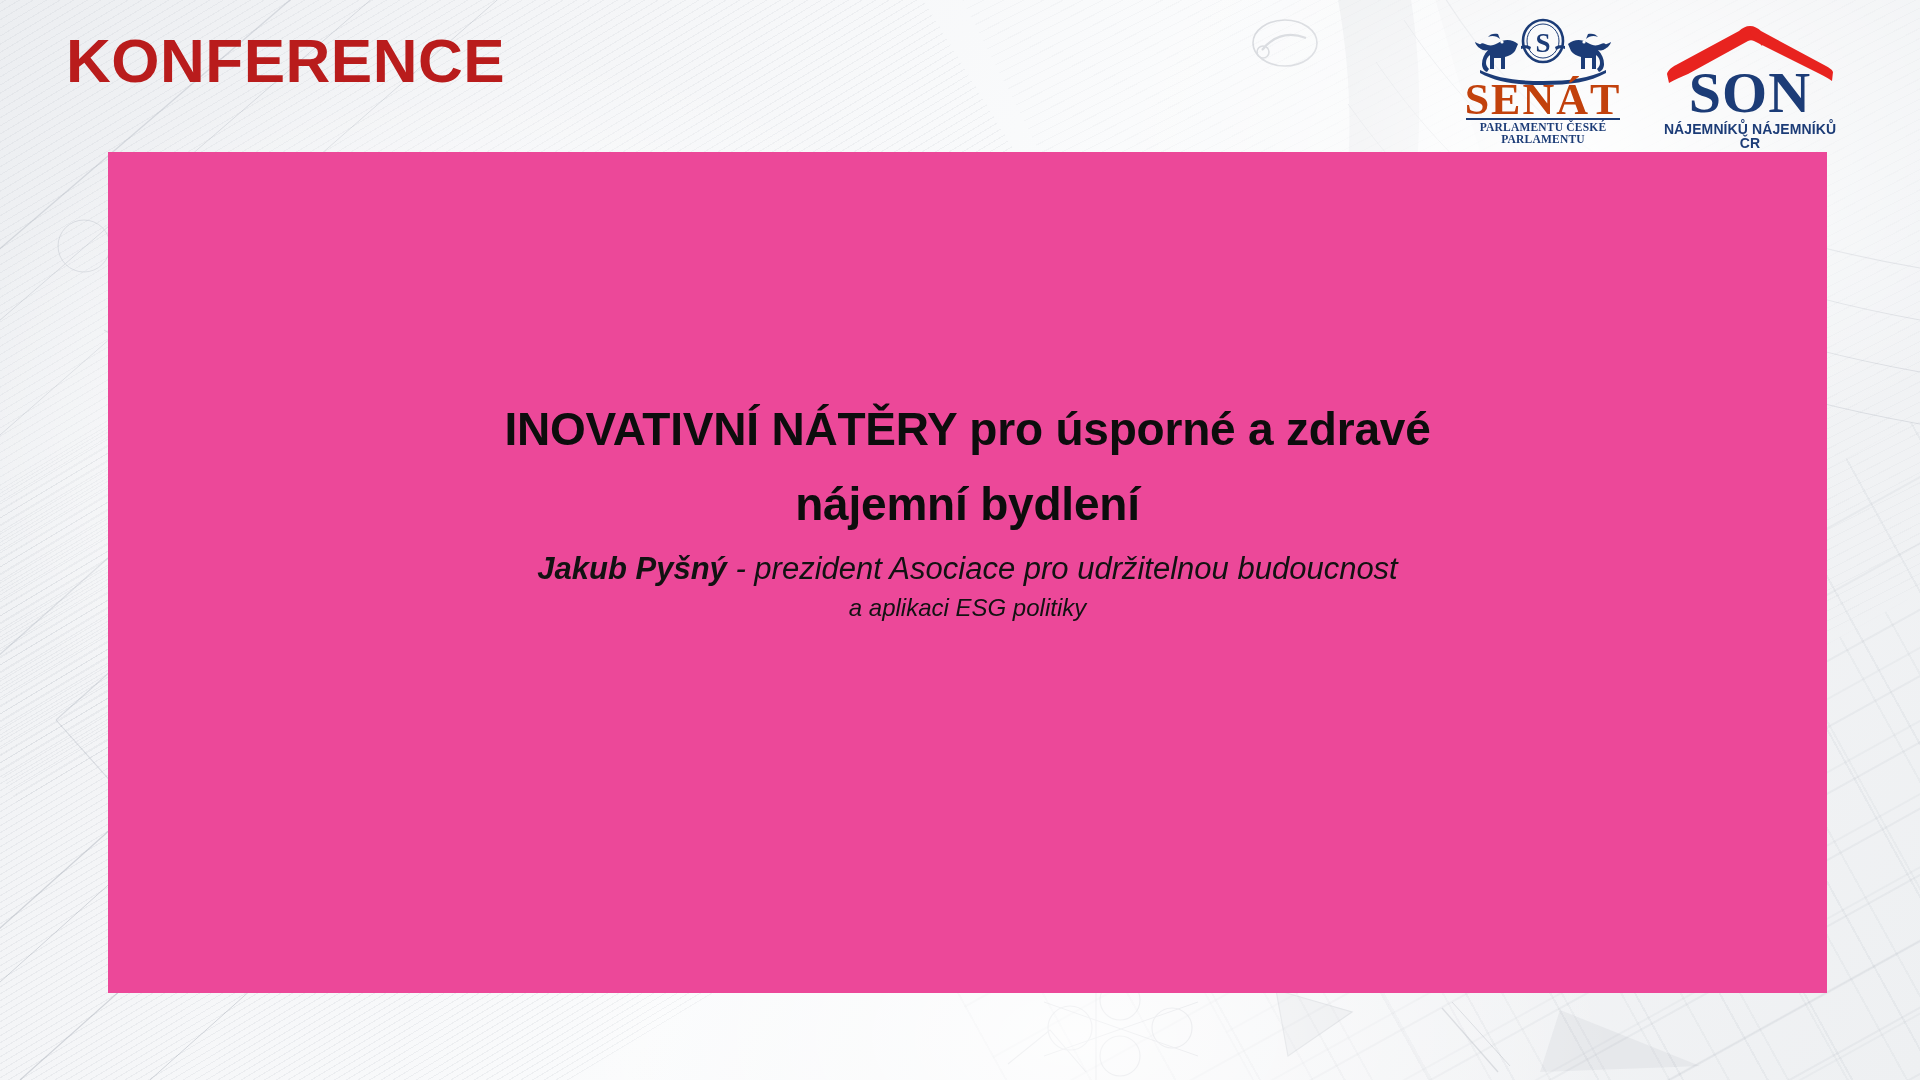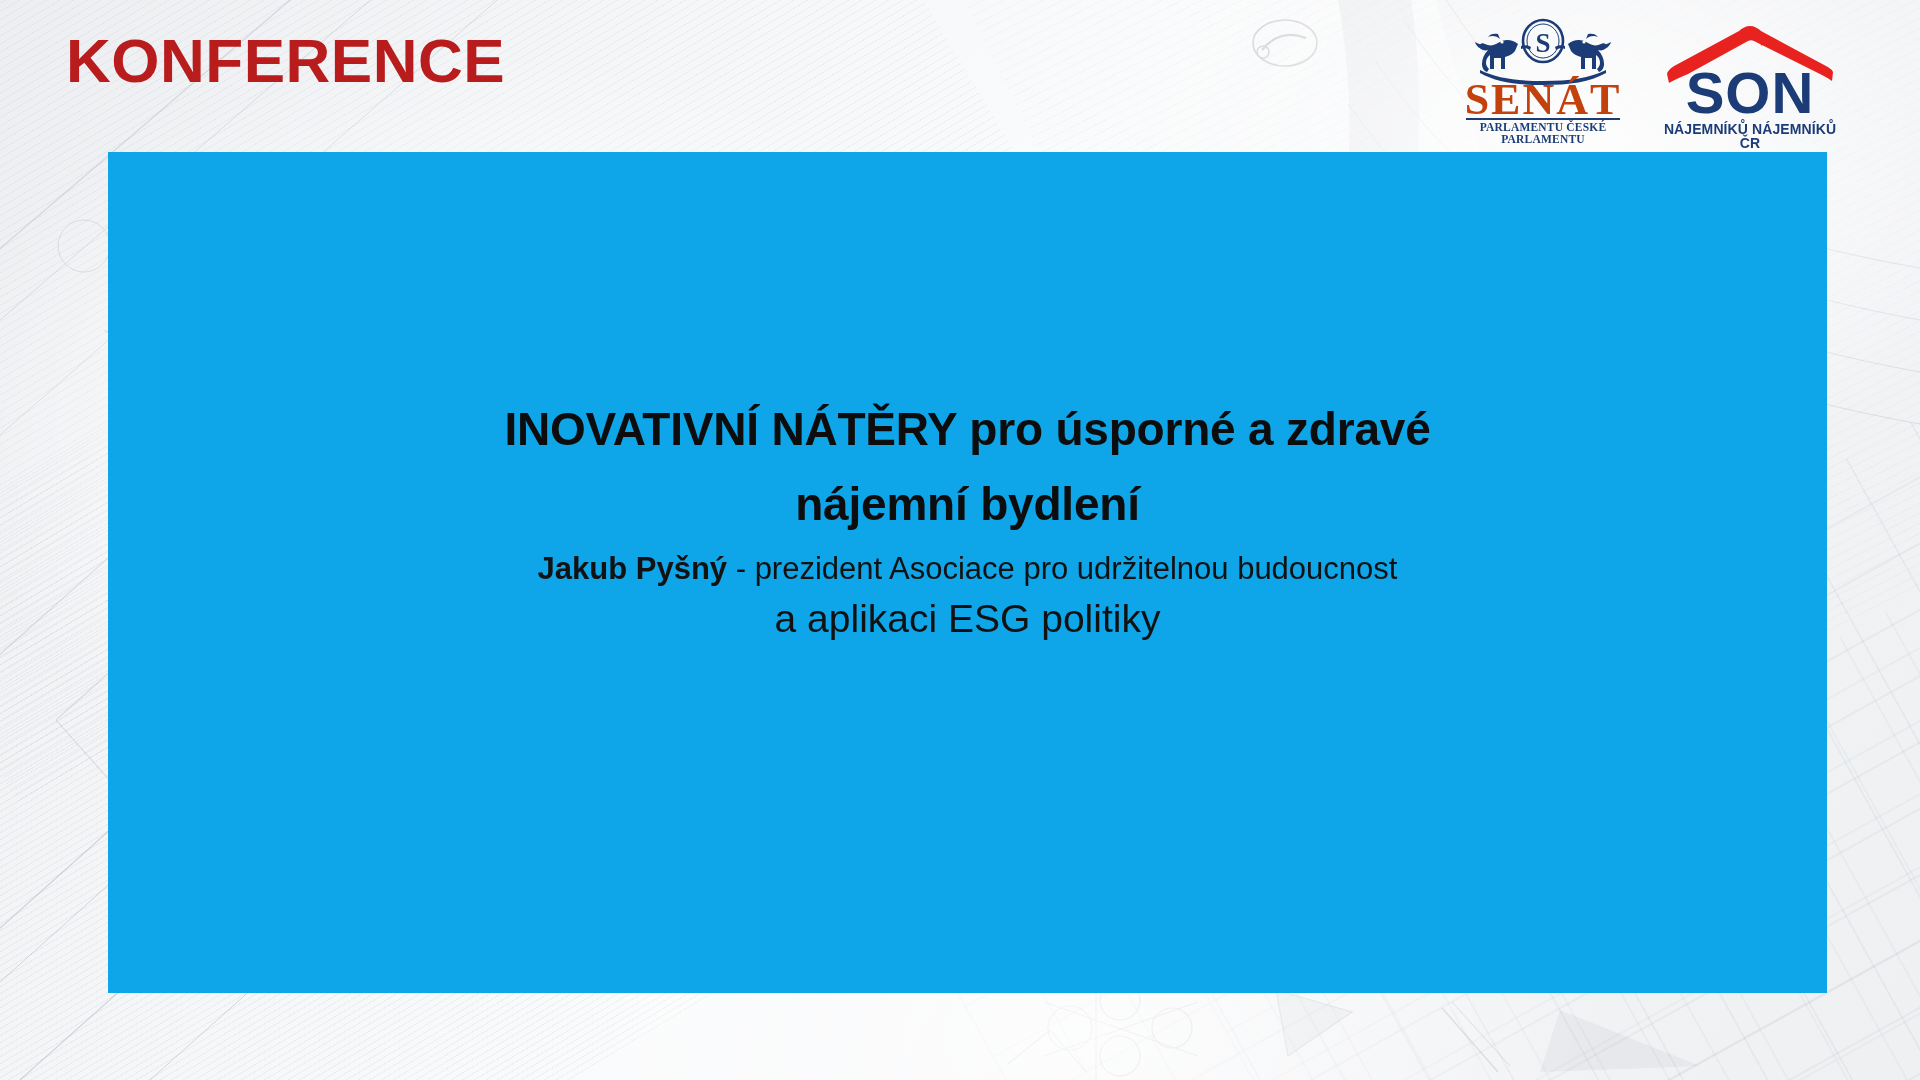--- a/index.html
+++ b/index.html
@@ -198,21 +198,21 @@
     position: absolute;
     left: 4px; top: 4px;
     width: 168px;
     height: 62px;
   }
   .logo-son .son-word {
     position: absolute;
     left: 0; top: 46px;
     width: 176px;
     text-align: center;
-    font-family: Liberation Sans, sans-serif;
+    font-family: Liberation Serif, serif;
     font-weight: 700;
     font-size: 58px;
     letter-spacing: 1px;
     color: #1c3c77;
     line-height: 1;
   }
   .logo-son .son-sub {
     position: absolute;
     left: 0; top: 104px;
     width: 176px;
@@ -225,21 +225,21 @@
     line-height: 1;
   }
 
   
   .card {
     position: absolute;
     left: 108px;
     top: 152px;
     width: 1719px;
     height: 841px;
-    background: #0ea5e9;
+    background: #ec4899;
   }
 
   .card-body {
     position: absolute;
     left: 0;
     top: 0;
     width: 1719px;
     height: 841px;
   }
 
@@ -260,33 +260,35 @@
     letter-spacing: -0.2px;
     margin: 0;
   }
 
   .subtitle {
     margin-top: 6px;
     font-family: "Liberation Sans", sans-serif;
     font-size: 31px;
     line-height: 1.42;
     color: #121212;
+    font-style: italic;
   }
   .subtitle .presenter {
     font-weight: 700;
   }
   .subtitle .role {
     font-weight: 400;
   }
   .subtitle-line2 {
     font-family: "Liberation Sans", sans-serif;
-    font-size: 39px;
+    font-size: 24px;
     line-height: 1.42;
     color: #121212;
     font-weight: 400;
+    font-style: italic;
   }
 </style>
 </head>
 <body>
 
 <div class="slide">
 
   <div class="bg-base"></div>
 
   <svg class="bg-svg" viewBox="0 0 1920 1080" preserveAspectRatio="none" aria-hidden="true">

